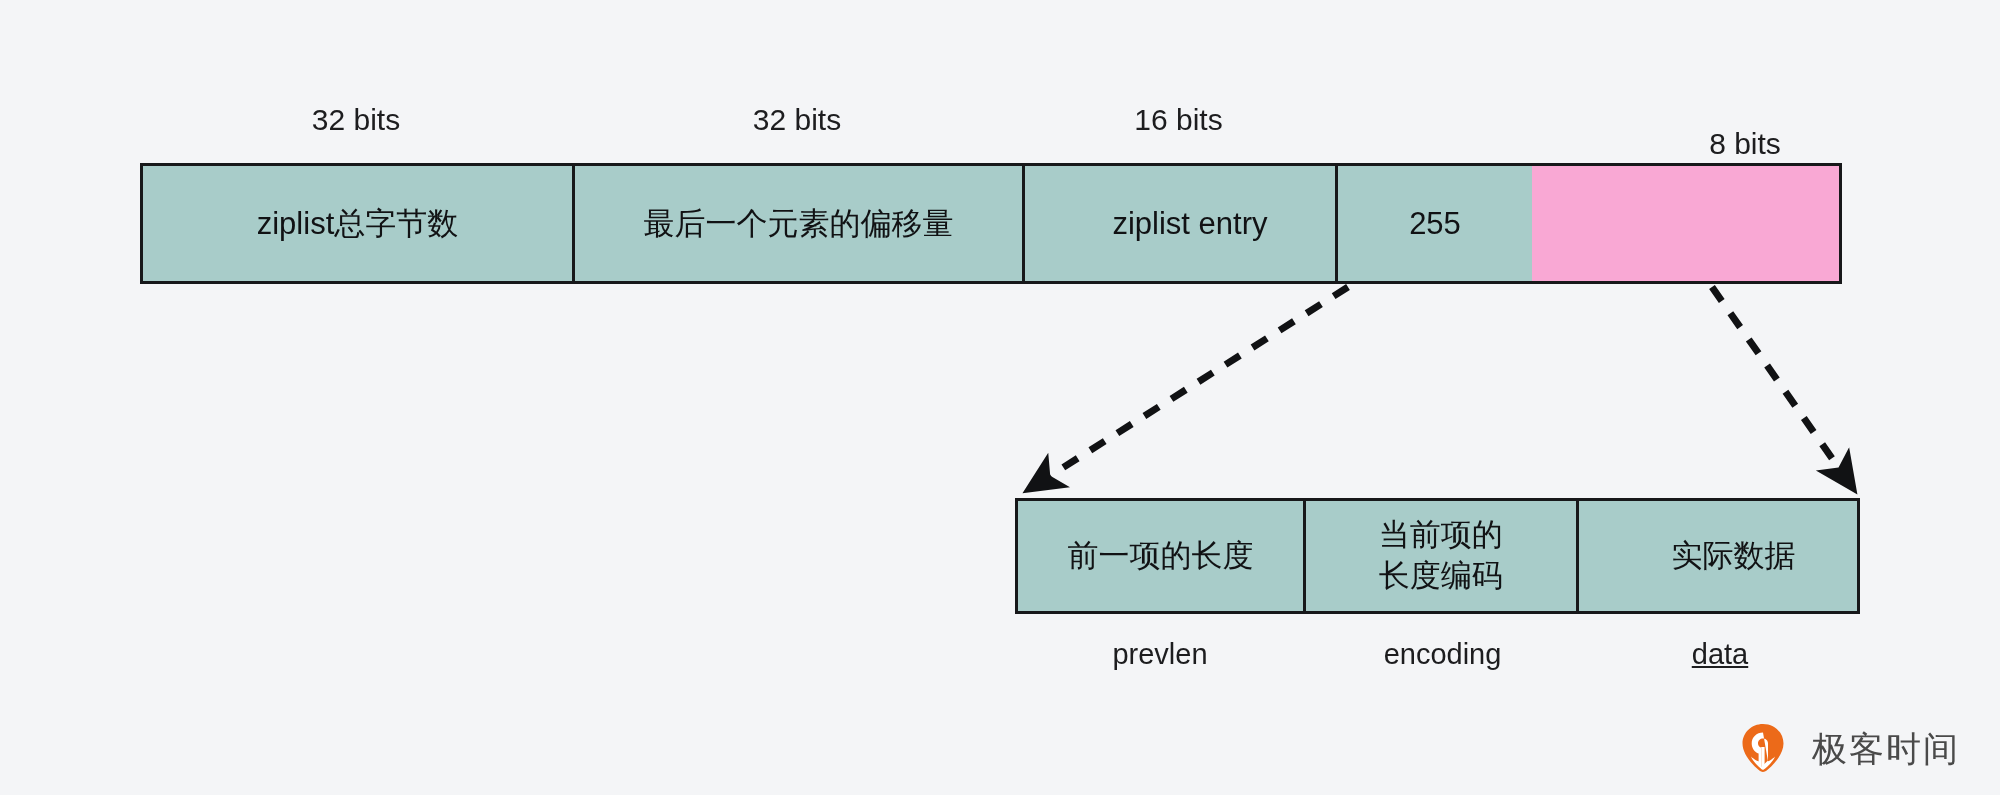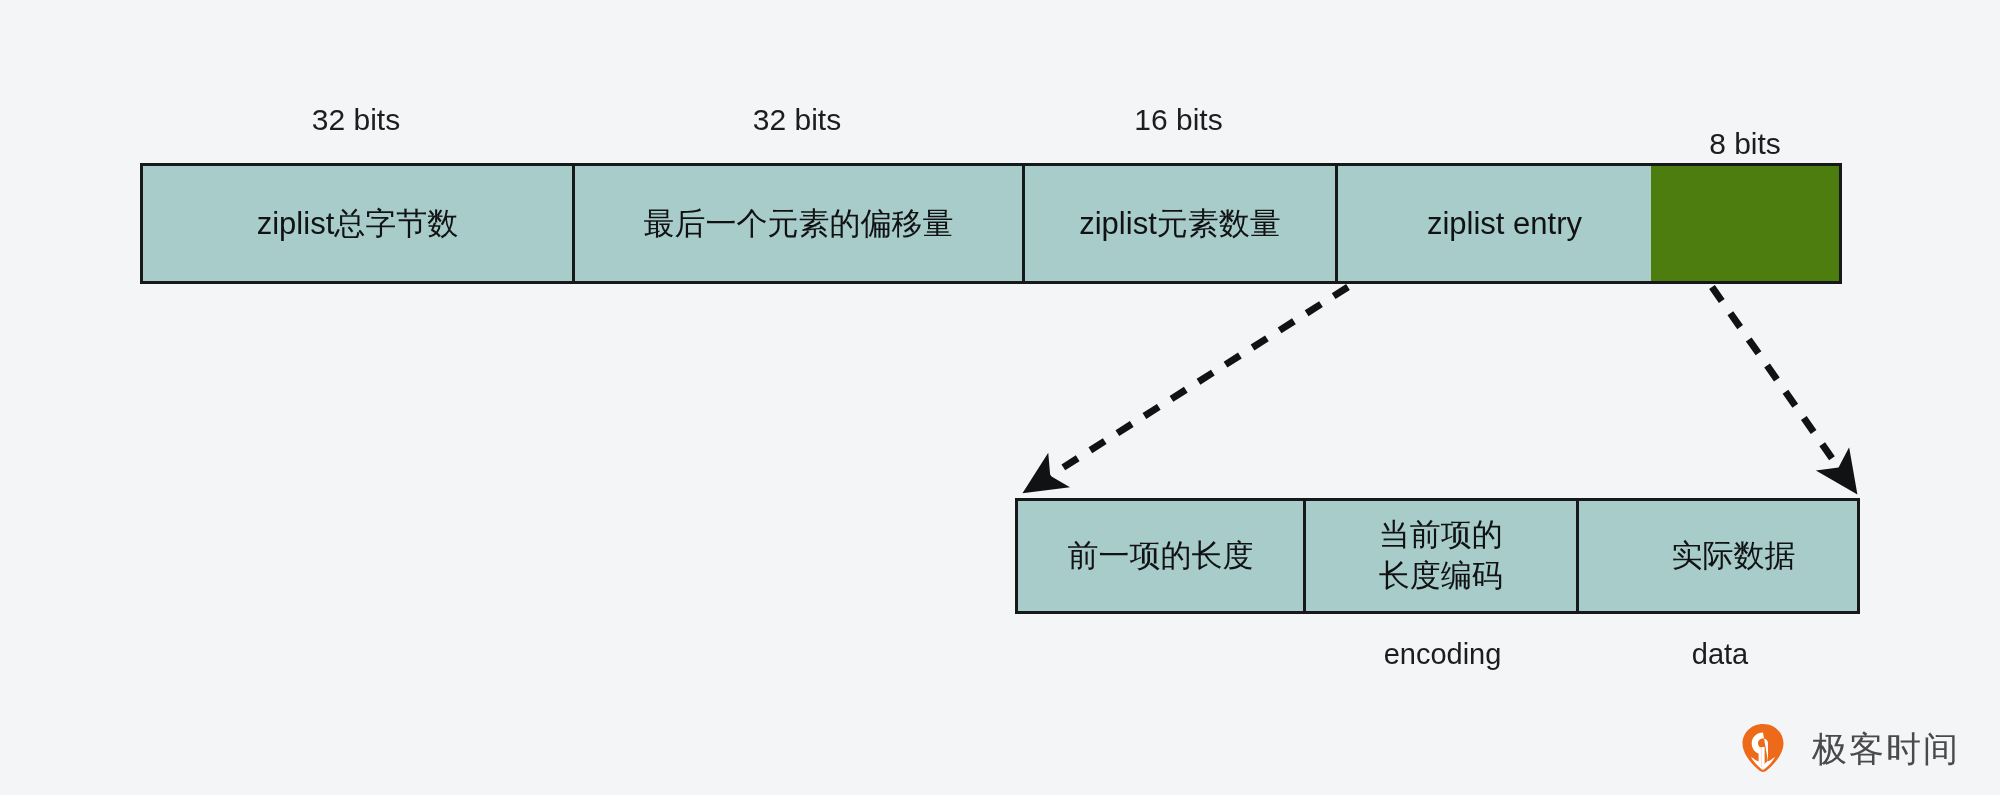--- a/index.html
+++ b/index.html
@@ -35,21 +35,21 @@
   
   #ziplist-row {
     position: absolute;
     left: 140px;
     top: 163px;
     width: 1702px;
     height: 121px;
     display: flex;
     border: 3px solid #17181a;
     box-sizing: border-box;
-    background: #4d7c0f;
+    background: #f9a8d4;
   }
   .zcell {
     display: flex;
     align-items: center;
     justify-content: center;
     font-size: 31px;
     color: #111214;
     background: #a8ccc9;
     border-right: 3px solid #17181a;
     box-sizing: border-box;
@@ -127,43 +127,44 @@
 <div id="stage">
 
   <div class="bitlabel" style="left:140px; top:105px; width:432px;">32 bits</div>
   <div class="bitlabel" style="left:572px; top:105px; width:450px;">32 bits</div>
   <div class="bitlabel" style="left:1022px; top:105px; width:313px;">16 bits</div>
   <div class="bitlabel" style="left:1648px; top:105px; width:194px;margin-top:24px;">8 bits</div>
 
   <div id="ziplist-row">
     <div class="zcell" style="width:432px;">ziplist总字节数</div>
     <div class="zcell" style="width:450px;">最后一个元素的偏移量</div>
-    <div class="zcell" style="width:313px;">ziplist元素数量</div>
     <div class="zcell" style="width:313px;padding-left:20px;">ziplist entry</div>
+    <div class="zcell" style="width:194px;">255</div>
   </div>
 
   <svg id="connectors" viewBox="0 0 2000 795">
     <defs>
       <marker id="arrowhead" markerWidth="7" markerHeight="7" refX="5.6" refY="3.1" orient="auto" markerUnits="strokeWidth">
         <path d="M0,0.2 L6.2,3.1 L0,6.0 L1.5,3.1 Z" fill="#111214"></path>
       </marker>
     </defs>
     <line x1="1348" y1="287" x2="1026" y2="491" stroke="#111214" stroke-width="7" stroke-dasharray="17 15" marker-end="url(#arrowhead)"></line>
     <line x1="1712" y1="287" x2="1855" y2="491" stroke="#111214" stroke-width="7" stroke-dasharray="17 15" marker-end="url(#arrowhead)"></line>
   </svg>
 
   <div id="entry-row">
     <div class="ecell" style="width:290px;">前一项的长度</div>
     <div class="ecell" style="width:275px;">当前项的
 长度编码</div>
     <div class="ecell" style="width:280px;padding-left:31px;">实际数据</div>
   </div>
 
+  <div class="entrycaption" style="left:1015px; top:640px; width:290px;">prevlen</div>
   <div class="entrycaption" style="left:1305px; top:640px; width:275px;">encoding</div>
-  <div class="entrycaption" style="left:1580px; top:640px; width:280px;">data</div>
+  <div class="entrycaption" style="left:1580px; top:640px; width:280px;text-decoration:underline;">data</div>
 
   <div id="watermark">
     <svg width="46" height="50" viewBox="0 0 46 50">
       <path d="M23 1 C11.5 1 2.5 9.6 2.5 20.6 C2.5 30.2 10.5 40.2 19.3 47.6
                C21.4 49.4 24.6 49.4 26.7 47.6 C35.5 40.2 43.5 30.2 43.5 20.6
                C43.5 9.6 34.5 1 23 1 Z" fill="#ec6a19"></path>
       <path d="M23 9.5 C16.6 9.5 11.7 14.3 11.7 20.4 C11.7 25.0 14.5 28.9 18.6 30.6
                L21.0 24.6 C19.2 23.9 18.0 22.3 18.0 20.4 C18.0 17.7 20.2 15.6 23 15.6
                C25.8 15.6 28.0 17.7 28.0 20.4 L28.0 37.5 L21.0 44.2 L21.0 24.6
                L18.6 30.6 L18.6 38.5 C18.6 38.5 14.0 36.8 11.0 33.6

